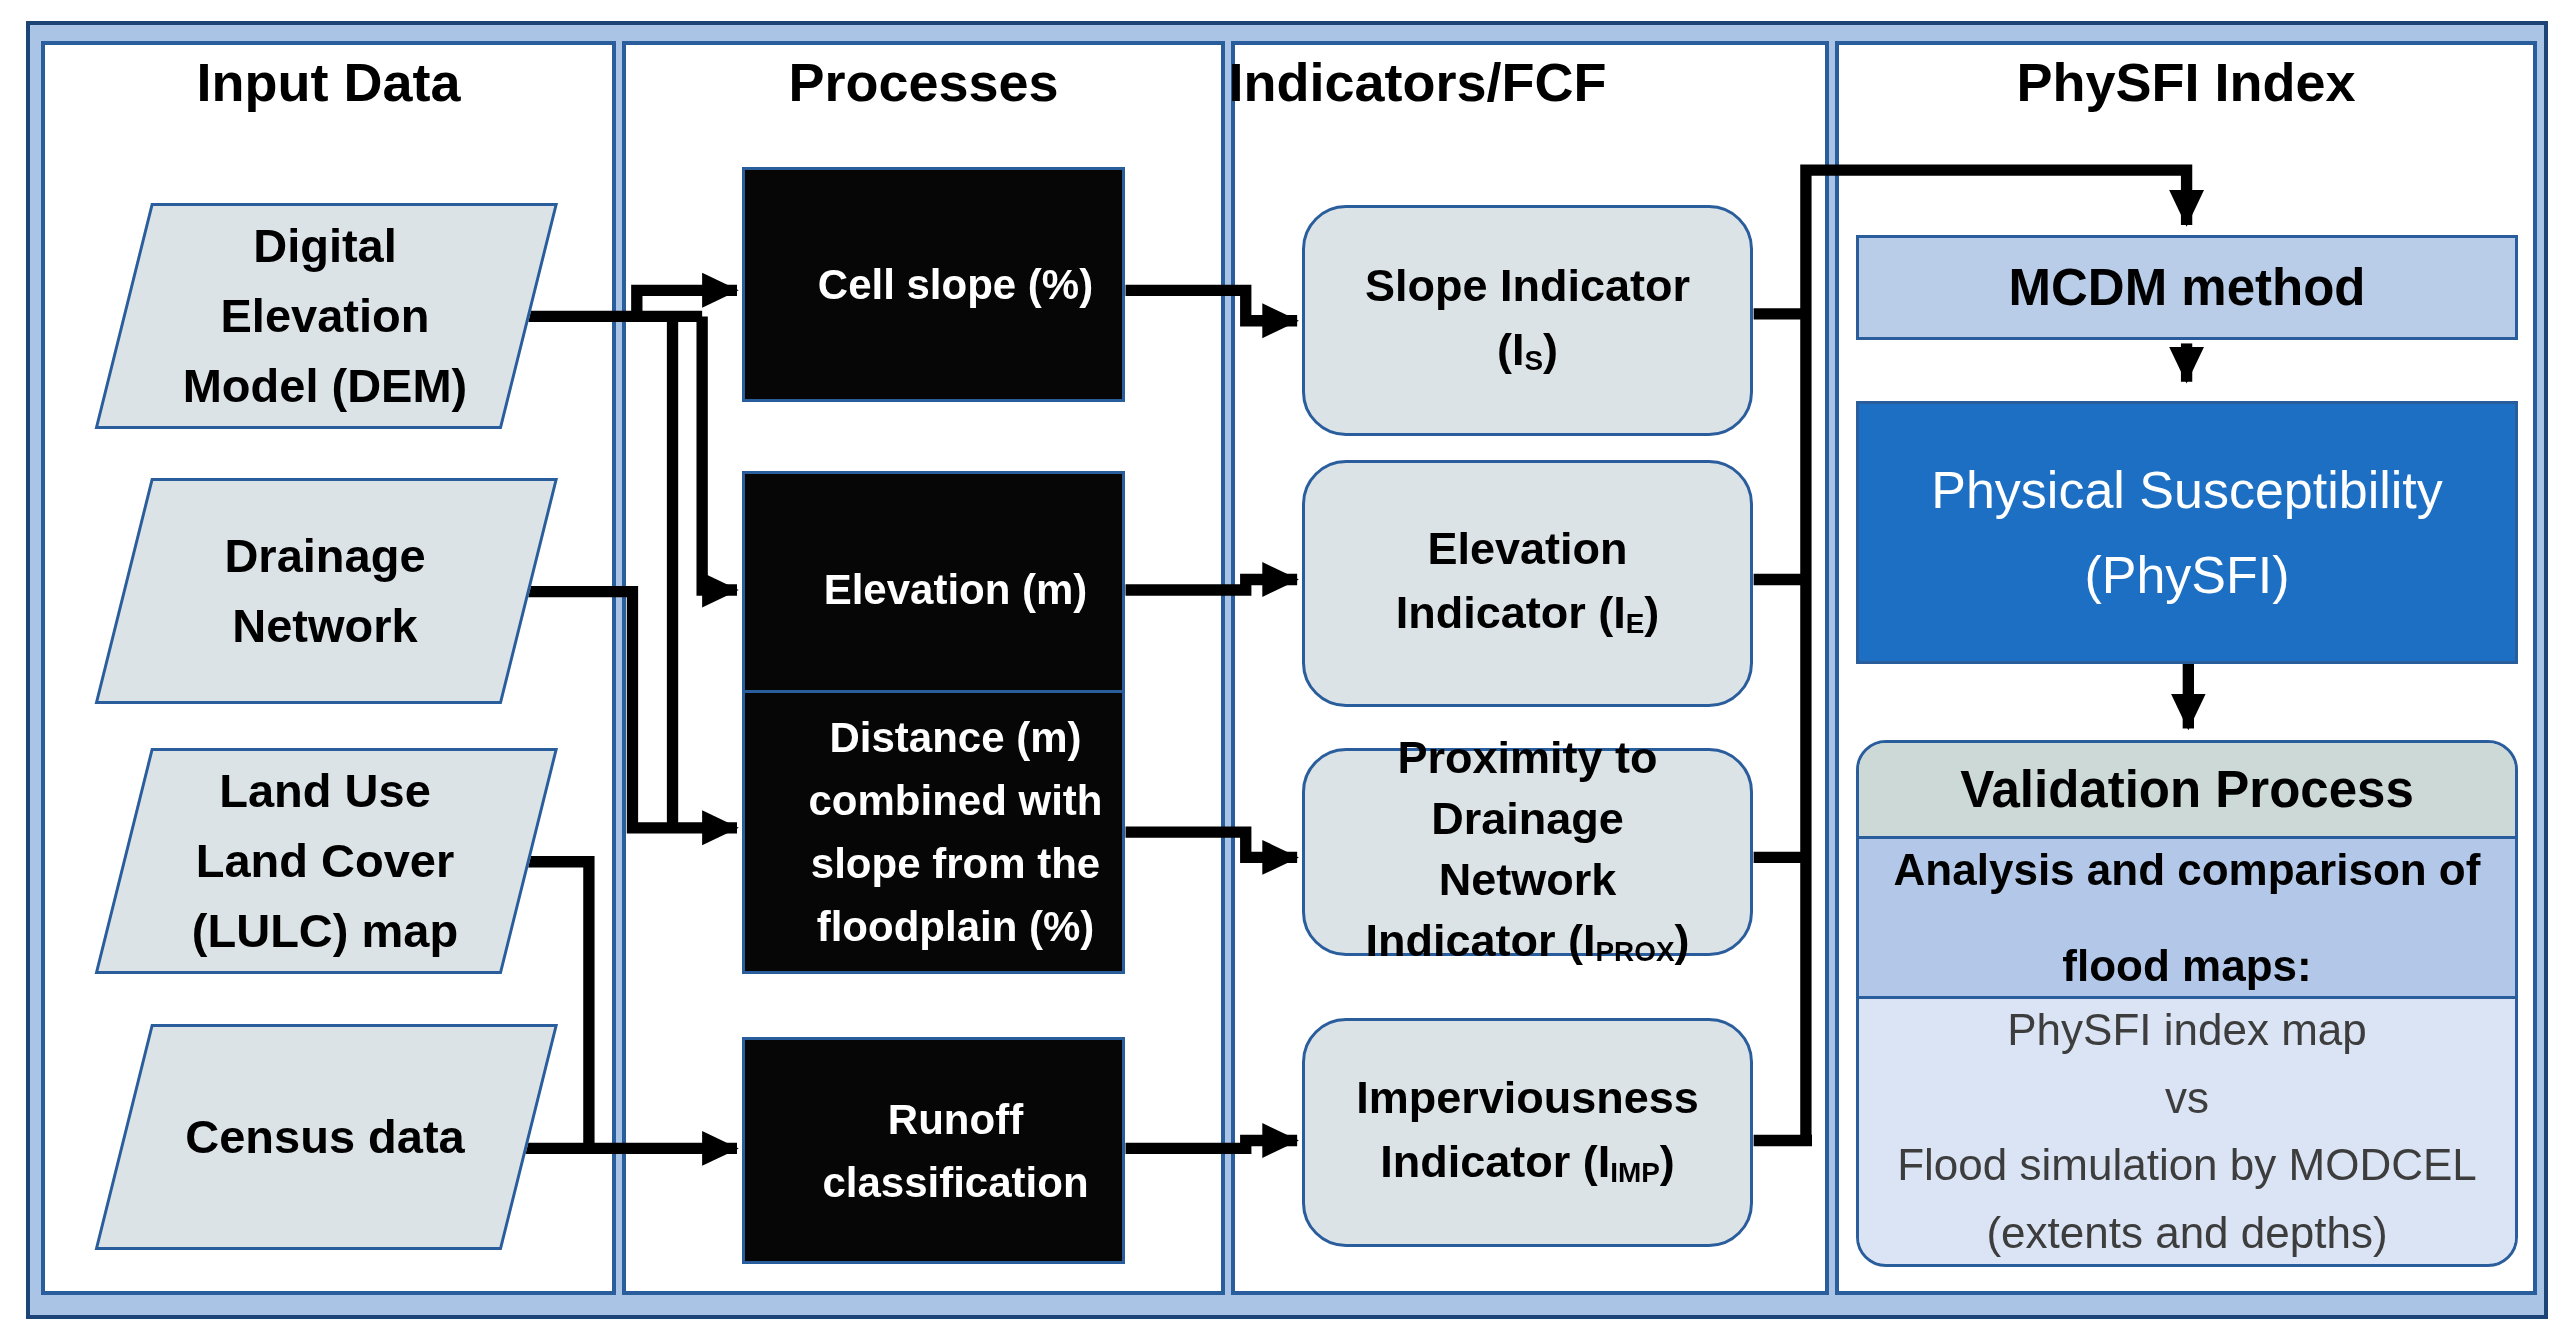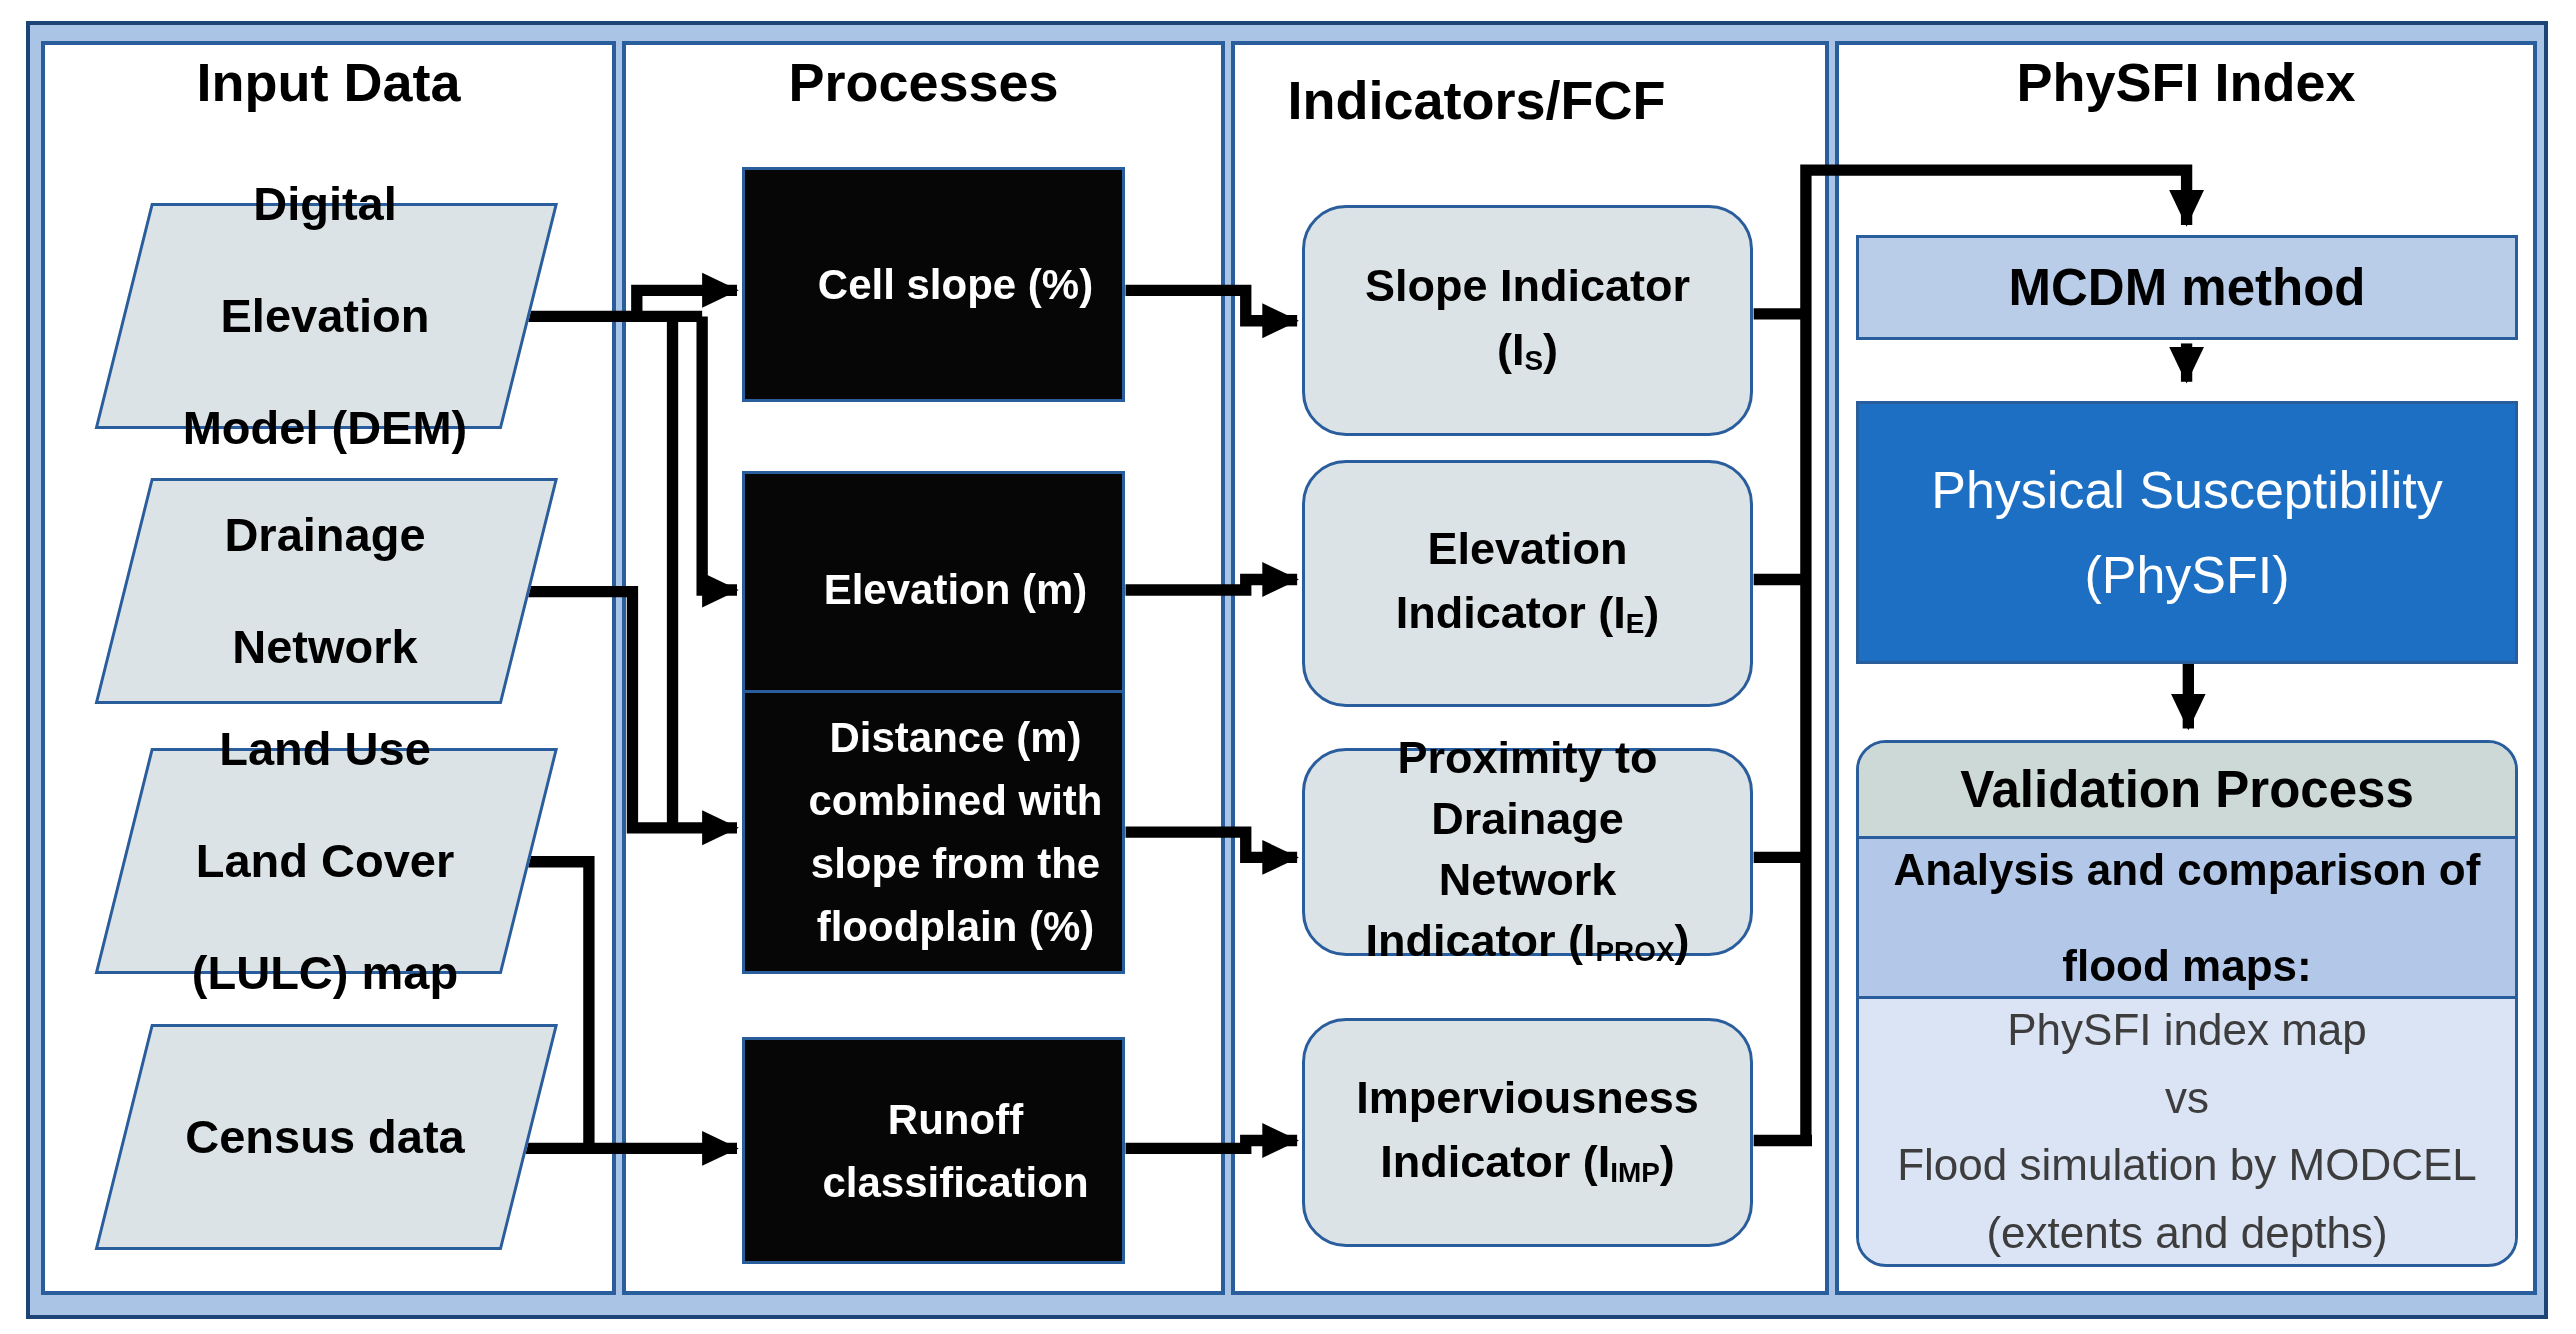--- a/index.html
+++ b/index.html
@@ -16,33 +16,33 @@
        background:#fff;border:4.4px solid var(--panel_border);}
   .col1{left:41px;width:575px;}
   .col2{left:622px;width:603px;}
   .col3{left:1231px;width:598px;}
   .col4{left:1835px;width:702px;}
 
   .col-header{position:absolute;top:51px;text-align:center;
               font-size:54px;font-weight:bold;color:#000;letter-spacing:0px;}
   .h1{left:41px;width:575px;}
   .h2{left:622px;width:603px;}
-  .h3{left:1231px;width:491px;margin-top:18px;}
+  .h3{left:1172px;width:491px;}
   .h4{left:1835px;width:702px;}
 
   
   #wires{position:absolute;left:0;top:0;width:2576px;height:1335px;pointer-events:none;}
 
   
   .pgram{position:absolute;left:151px;width:407px;height:226px;
          background:var(--shape_fill);border:3.5px solid var(--panel_border);
          box-sizing:border-box;transform:skewX(-14deg);transform-origin:0 0;}
   .pgram-label{position:absolute;left:93px;width:464px;height:226px;
          display:flex;flex-direction:column;justify-content:center;align-items:center;
-         font-size:47px;font-weight:bold;color:#000;line-height:70px;text-align:center;gap:42px;}
+         font-size:47px;font-weight:bold;color:#000;line-height:70px;text-align:center;}
 
   
   .pbox{position:absolute;left:742px;width:383px;background:var(--black_box);
         border:3.5px solid var(--panel_border);box-sizing:border-box;
         display:flex;flex-direction:column;justify-content:center;align-items:center;
         color:#fff;font-size:42px;font-weight:bold;line-height:63px;text-align:center;padding-left:44px;}
 
   
   .ibox{position:absolute;left:1302px;width:451px;background:var(--shape_fill);
         border:3.5px solid var(--panel_border);border-radius:44px;box-sizing:border-box;

